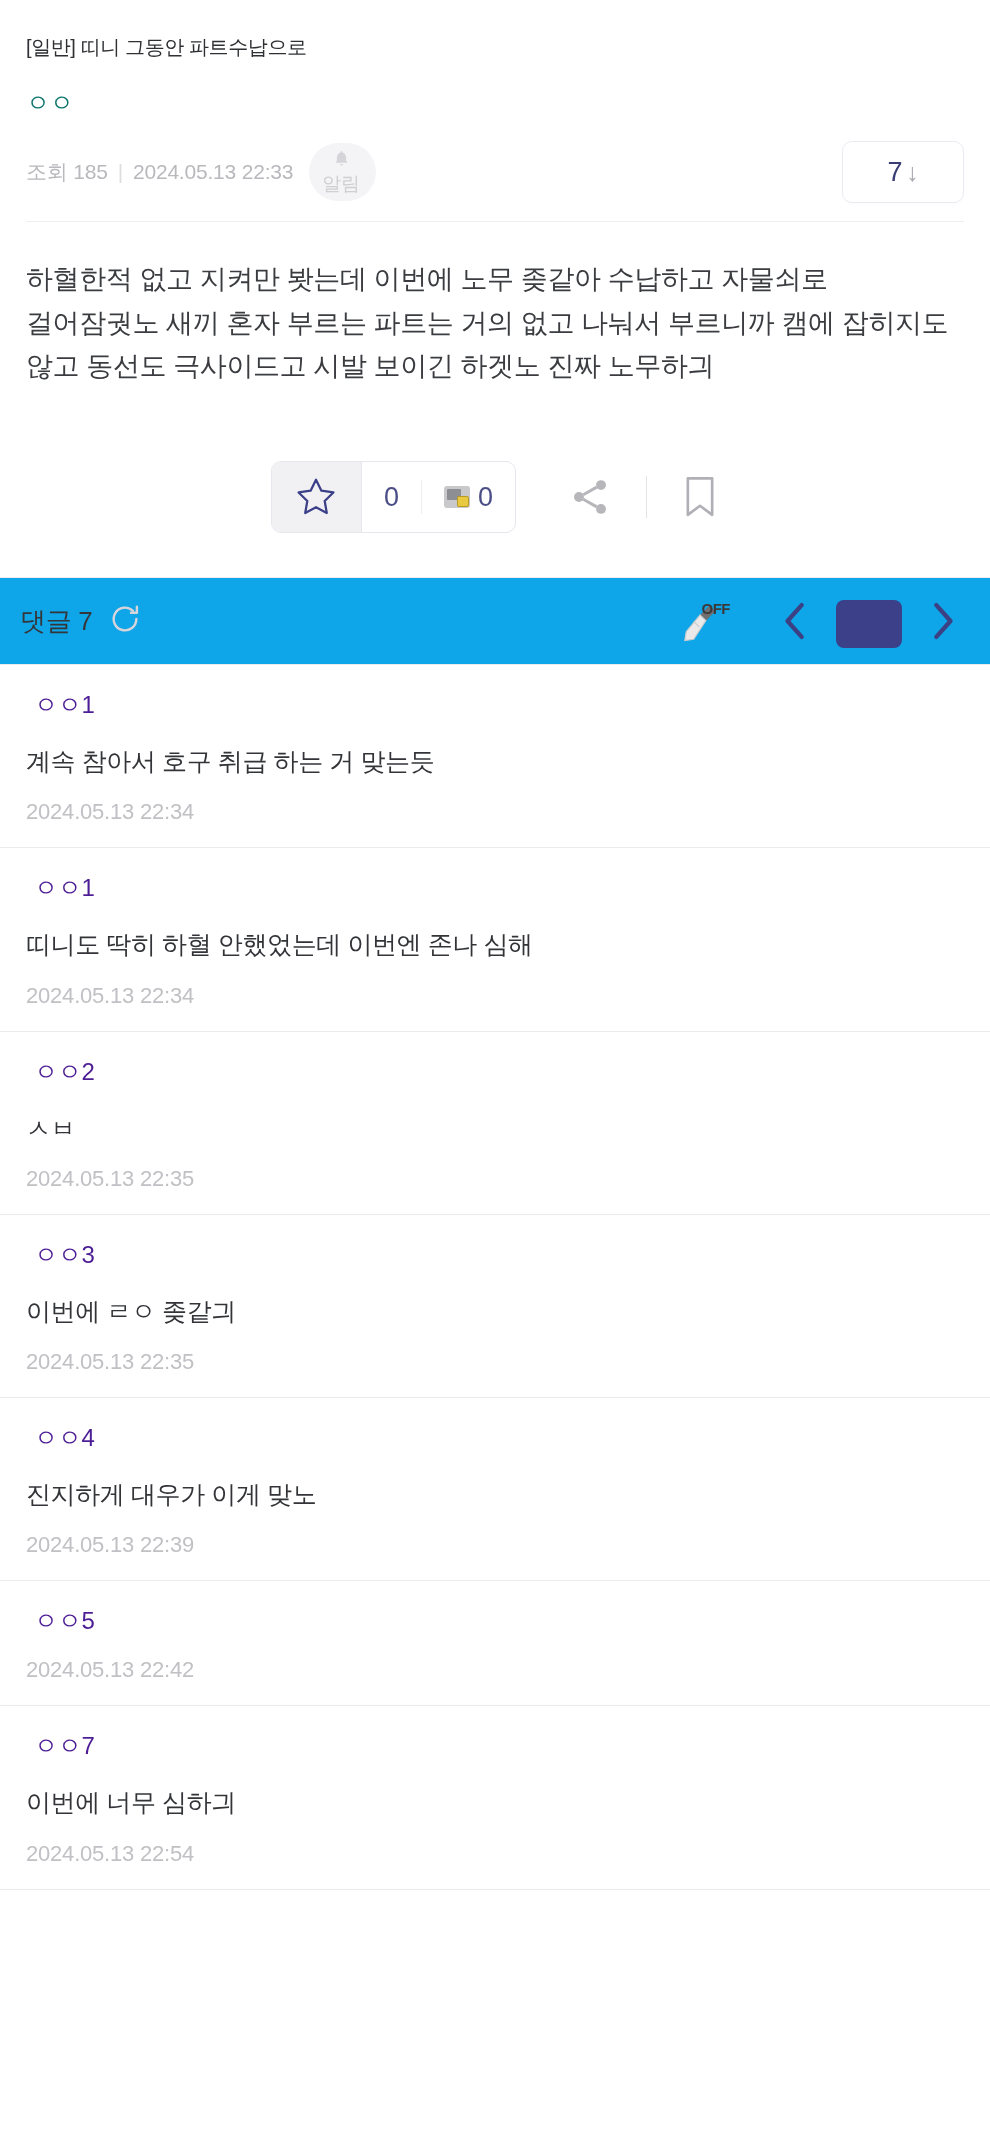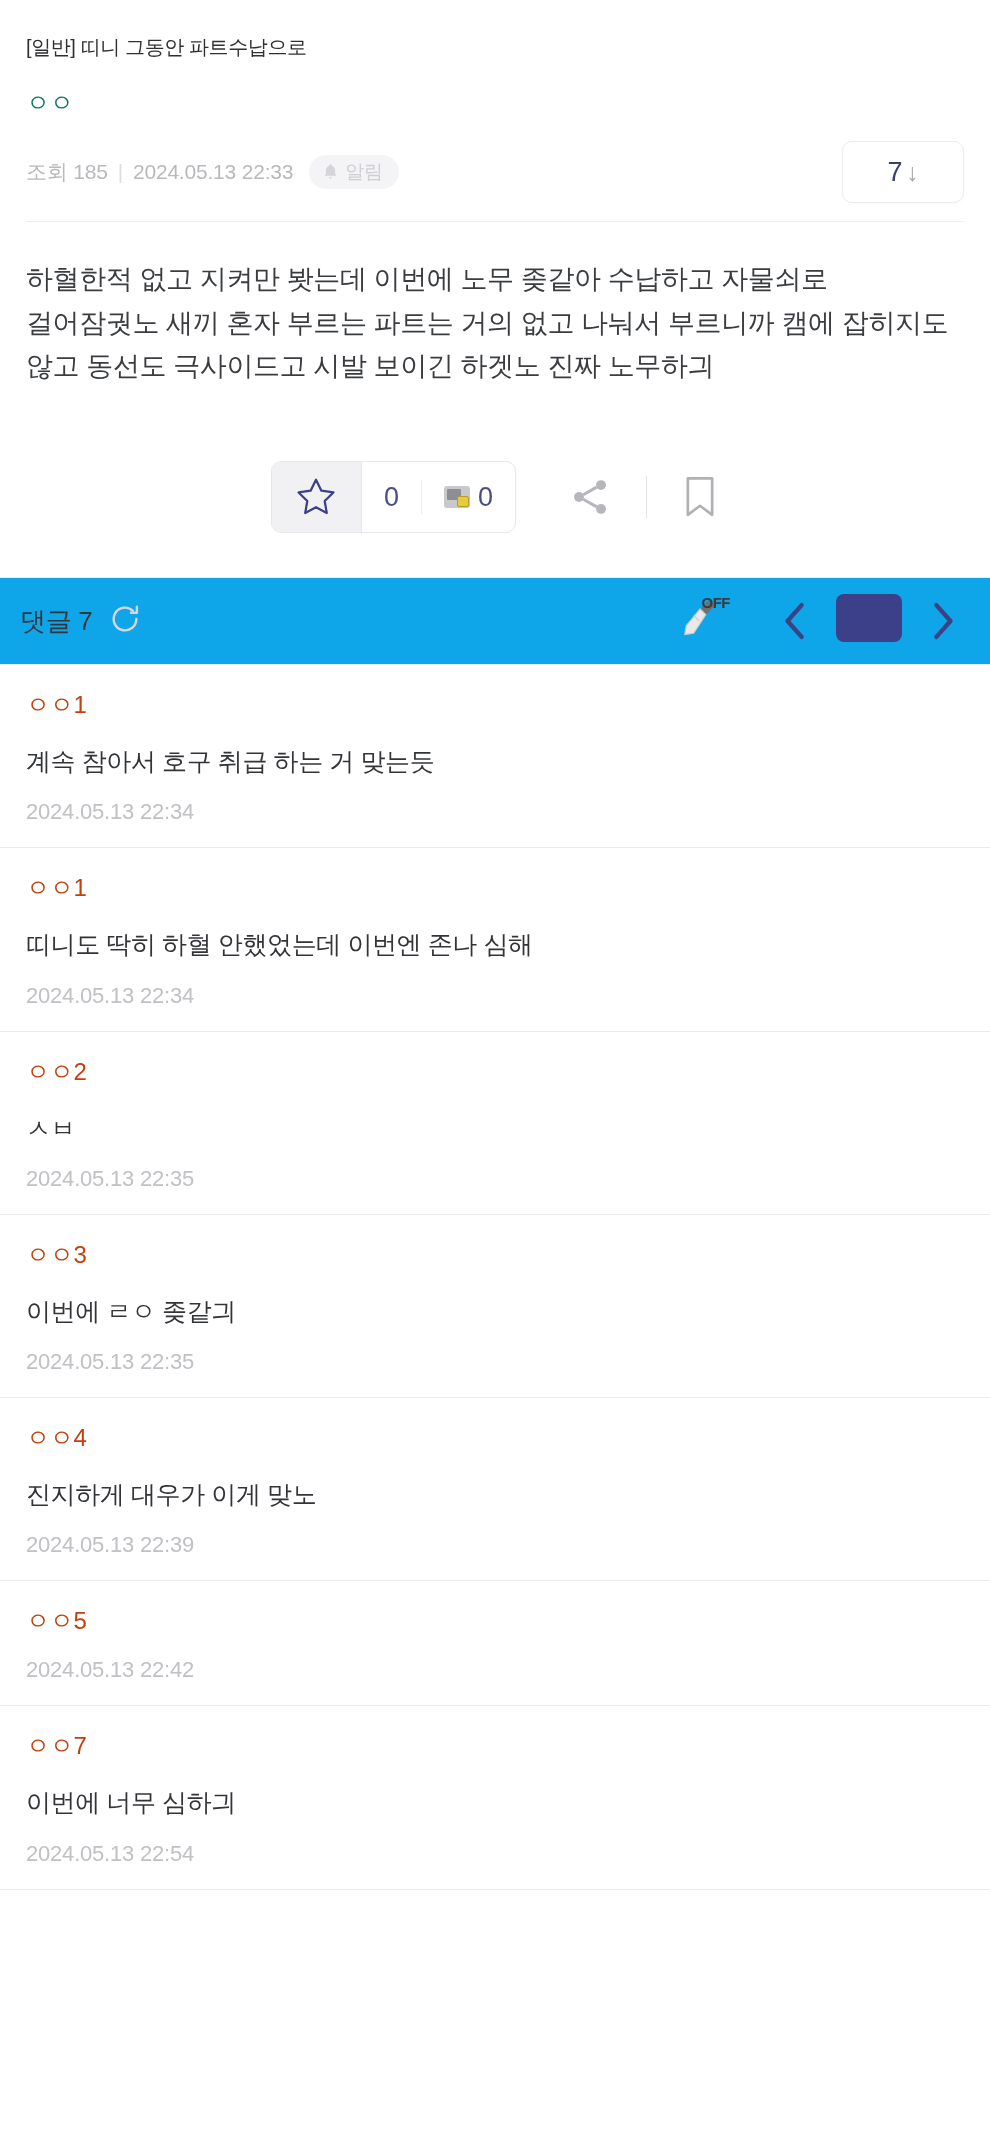--- a/index.html
+++ b/index.html
@@ -49,20 +49,21 @@
     display: inline-flex;
     align-items: center;
     gap: 6px;
     background: #f4f4f6;
     border-radius: 999px;
     padding: 7px 16px 8px 13px;
     margin-left: 16px;
     color: #cfcfd4;
     font-size: 19px;
     line-height: 1;
+    flex-direction: column;
   }
   .alarm-pill svg { display: block; }
 
   .vote-btn {
     width: 122px;
     height: 62px;
     border: 1px solid #eceaf0;
     border-radius: 10px;
     background: #ffffff;
     display: flex;
@@ -174,42 +175,42 @@
     border-top: 1px solid #ececee;
     border-bottom: 1px solid #ececee;
     height: 88px;
     display: flex;
     align-items: center;
     justify-content: space-between;
     padding: 0 20px;
   }
   .ch-left { display: flex; align-items: center; gap: 16px; }
   .ch-title { font-size: 26px; color: #35363a; letter-spacing: -0.3px; }
-  .ch-right { display: flex; align-items: flex-start; gap: 0; }
+  .ch-right { display: flex; align-items: flex-end; gap: 0; }
   .broom-wrap { position: relative; width: 54px; height: 48px; margin-right: 36px; }
   .broom-off {
     position: absolute; right: 2px; top: 0px;
     font-size: 15px; font-weight: bold; color: #3a3a3a;
     letter-spacing: -0.5px;
   }
   .nav-chev {
     width: 54px; height: 54px;
     display: flex; align-items: center; justify-content: center;
     color: #3c4184;
   }
   .nav-block {
     width: 66px; height: 48px;
     background: #3b4088;
     border-radius: 8px;
     margin: 0 14px;
   }
 
   
   .comment { padding: 24px 26px 22px 26px; border-bottom: 1px solid #ececee; }
-  .c-author { font-size: 24px; color: #c2410c; letter-spacing: -0.2px; }
+  .c-author { font-size: 24px; color: #4c1d95; letter-spacing: -0.2px; margin-left: 8px; }
   .c-text {
     font-size: 25px;
     color: #333438;
     letter-spacing: -0.4px;
     margin-top: 22px;
     line-height: 1.45;
     word-break: keep-all;
   }
   .c-date { font-size: 22px; color: #c1c1c5; margin-top: 20px; letter-spacing: -0.2px; }
 </style>

